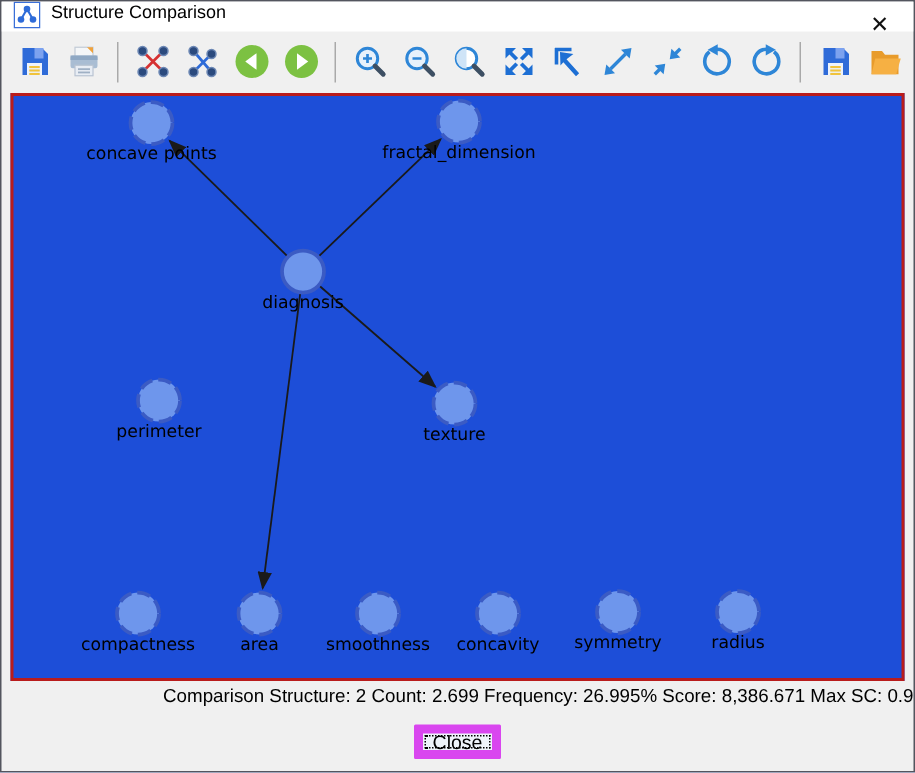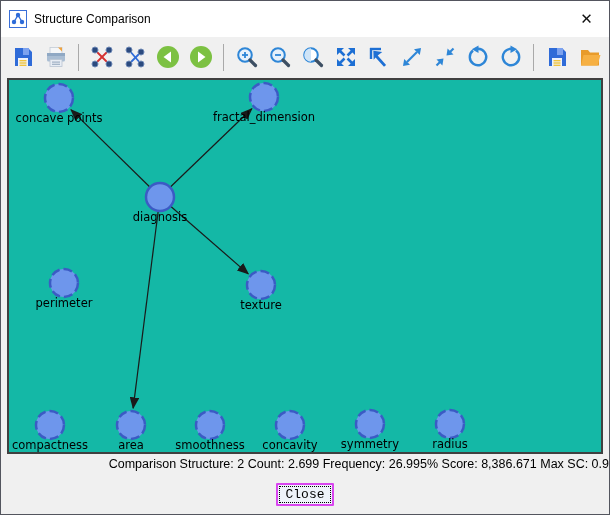--- a/index.html
+++ b/index.html
@@ -2,44 +2,44 @@
 <html><head>
 <meta charset="utf-8">
 <style>
   html,body{margin:0;padding:0;background:#d7d7d7;font-family:"Liberation Sans",sans-serif;}
   .window{
     width:610px;height:515px;box-sizing:border-box;
     border:1px solid #53555e;background:#f0f0f0;
     display:flex;flex-direction:column;overflow:hidden;
   }
   
-  .titlebar{height:36px;background:#ffffff;display:flex;align-items:center;flex:0 0 auto;}
+  .titlebar{height:20px;background:#ffffff;display:flex;align-items:flex-start;flex:0 0 auto;}
   .titlebar .app-icon{width:18px;height:18px;margin:0 7px 0 8px;flex:0 0 auto;}
   .titlebar .title{font-size:12px;color:#000;}
   .titlebar .spacer{flex:1;}
   .win-close{width:45px;height:30px;display:flex;align-items:center;justify-content:center;
     font-size:15px;color:#111;cursor:default;}
   
   .toolbar{height:40px;display:flex;align-items:center;padding-left:6px;flex:0 0 auto;gap:2px;}
   .tb-btn{width:29px;height:30px;display:flex;align-items:center;justify-content:center;
     border:1px solid transparent;border-radius:2px;}
   .tb-btn svg{width:24px;height:24px;}
   .tb-sep{width:1px;height:27px;background:#a9a9a9;margin:0 5px;flex:0 0 auto;}
   
-  .canvas-wrap{flex:1 1 auto;margin:1px 6px 0 6px;border:2px solid #404040;
-    background:#14b8a6;position:relative;overflow:hidden;}
+  .canvas-wrap{flex:1 1 auto;margin:1px 6px 0 6px;border:2px solid #b91c1c;
+    background:#1d4ed8;position:relative;overflow:hidden;padding-left:42px;}
   .canvas-wrap svg{display:block;font-family:"DejaVu Sans","Liberation Sans",sans-serif;}
   
   .statusbar{height:20px;display:flex;align-items:center;padding-left:5px;
     font-size:12.5px;color:#000;flex:0 0 auto;justify-content:flex-end;}
   .footer{height:40px;display:flex;align-items:center;justify-content:center;flex:0 0 auto;}
   .close-btn{
     min-width:58px;height:23px;background:#eef3fa;
-    border:2px solid #d946ef;border-radius:1px;
-    font-family:Liberation Mono, monospace;font-size:13px;color:#000;
+    border:6px solid #d946ef;border-radius:1px;
+    font-family:Liberation Sans, sans-serif;font-size:13px;color:#000;
     position:relative;display:flex;align-items:center;justify-content:center;
   }
   .close-btn::after{content:"";position:absolute;inset:1px;border:1px dotted #000;}
 </style>
 </head>
 <body>
 
 <div class="window">
 
   <div class="titlebar">

